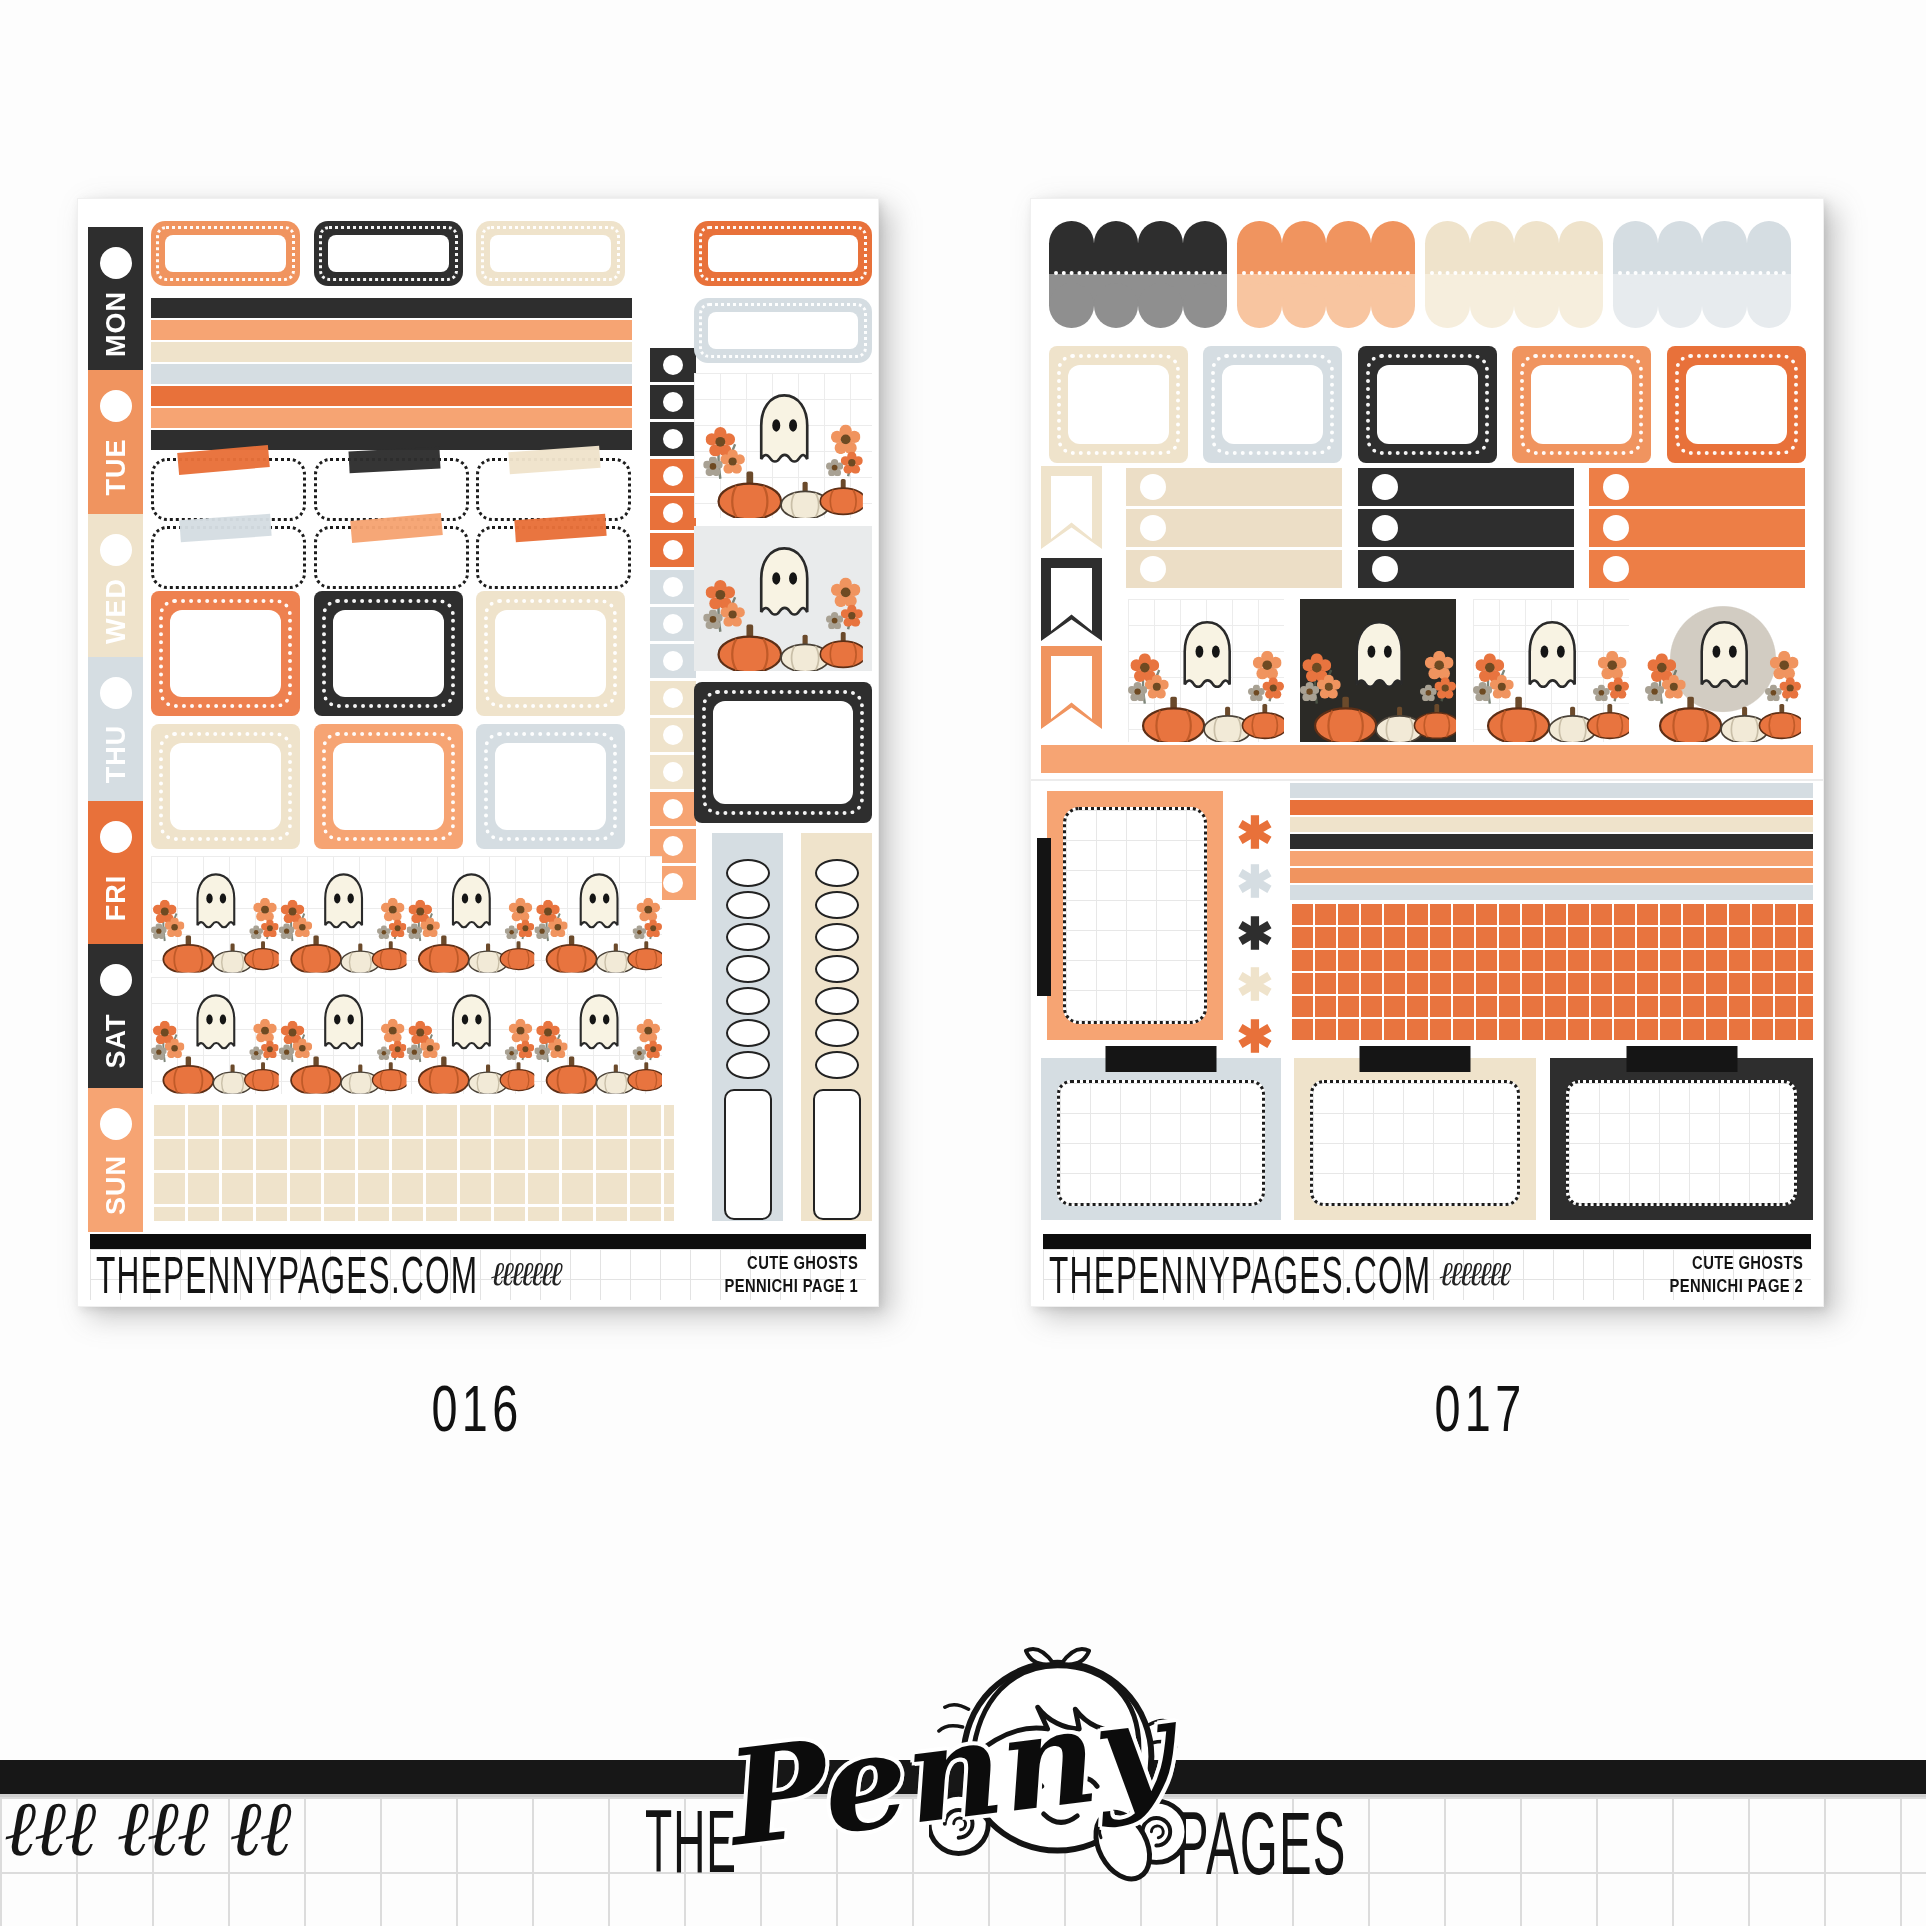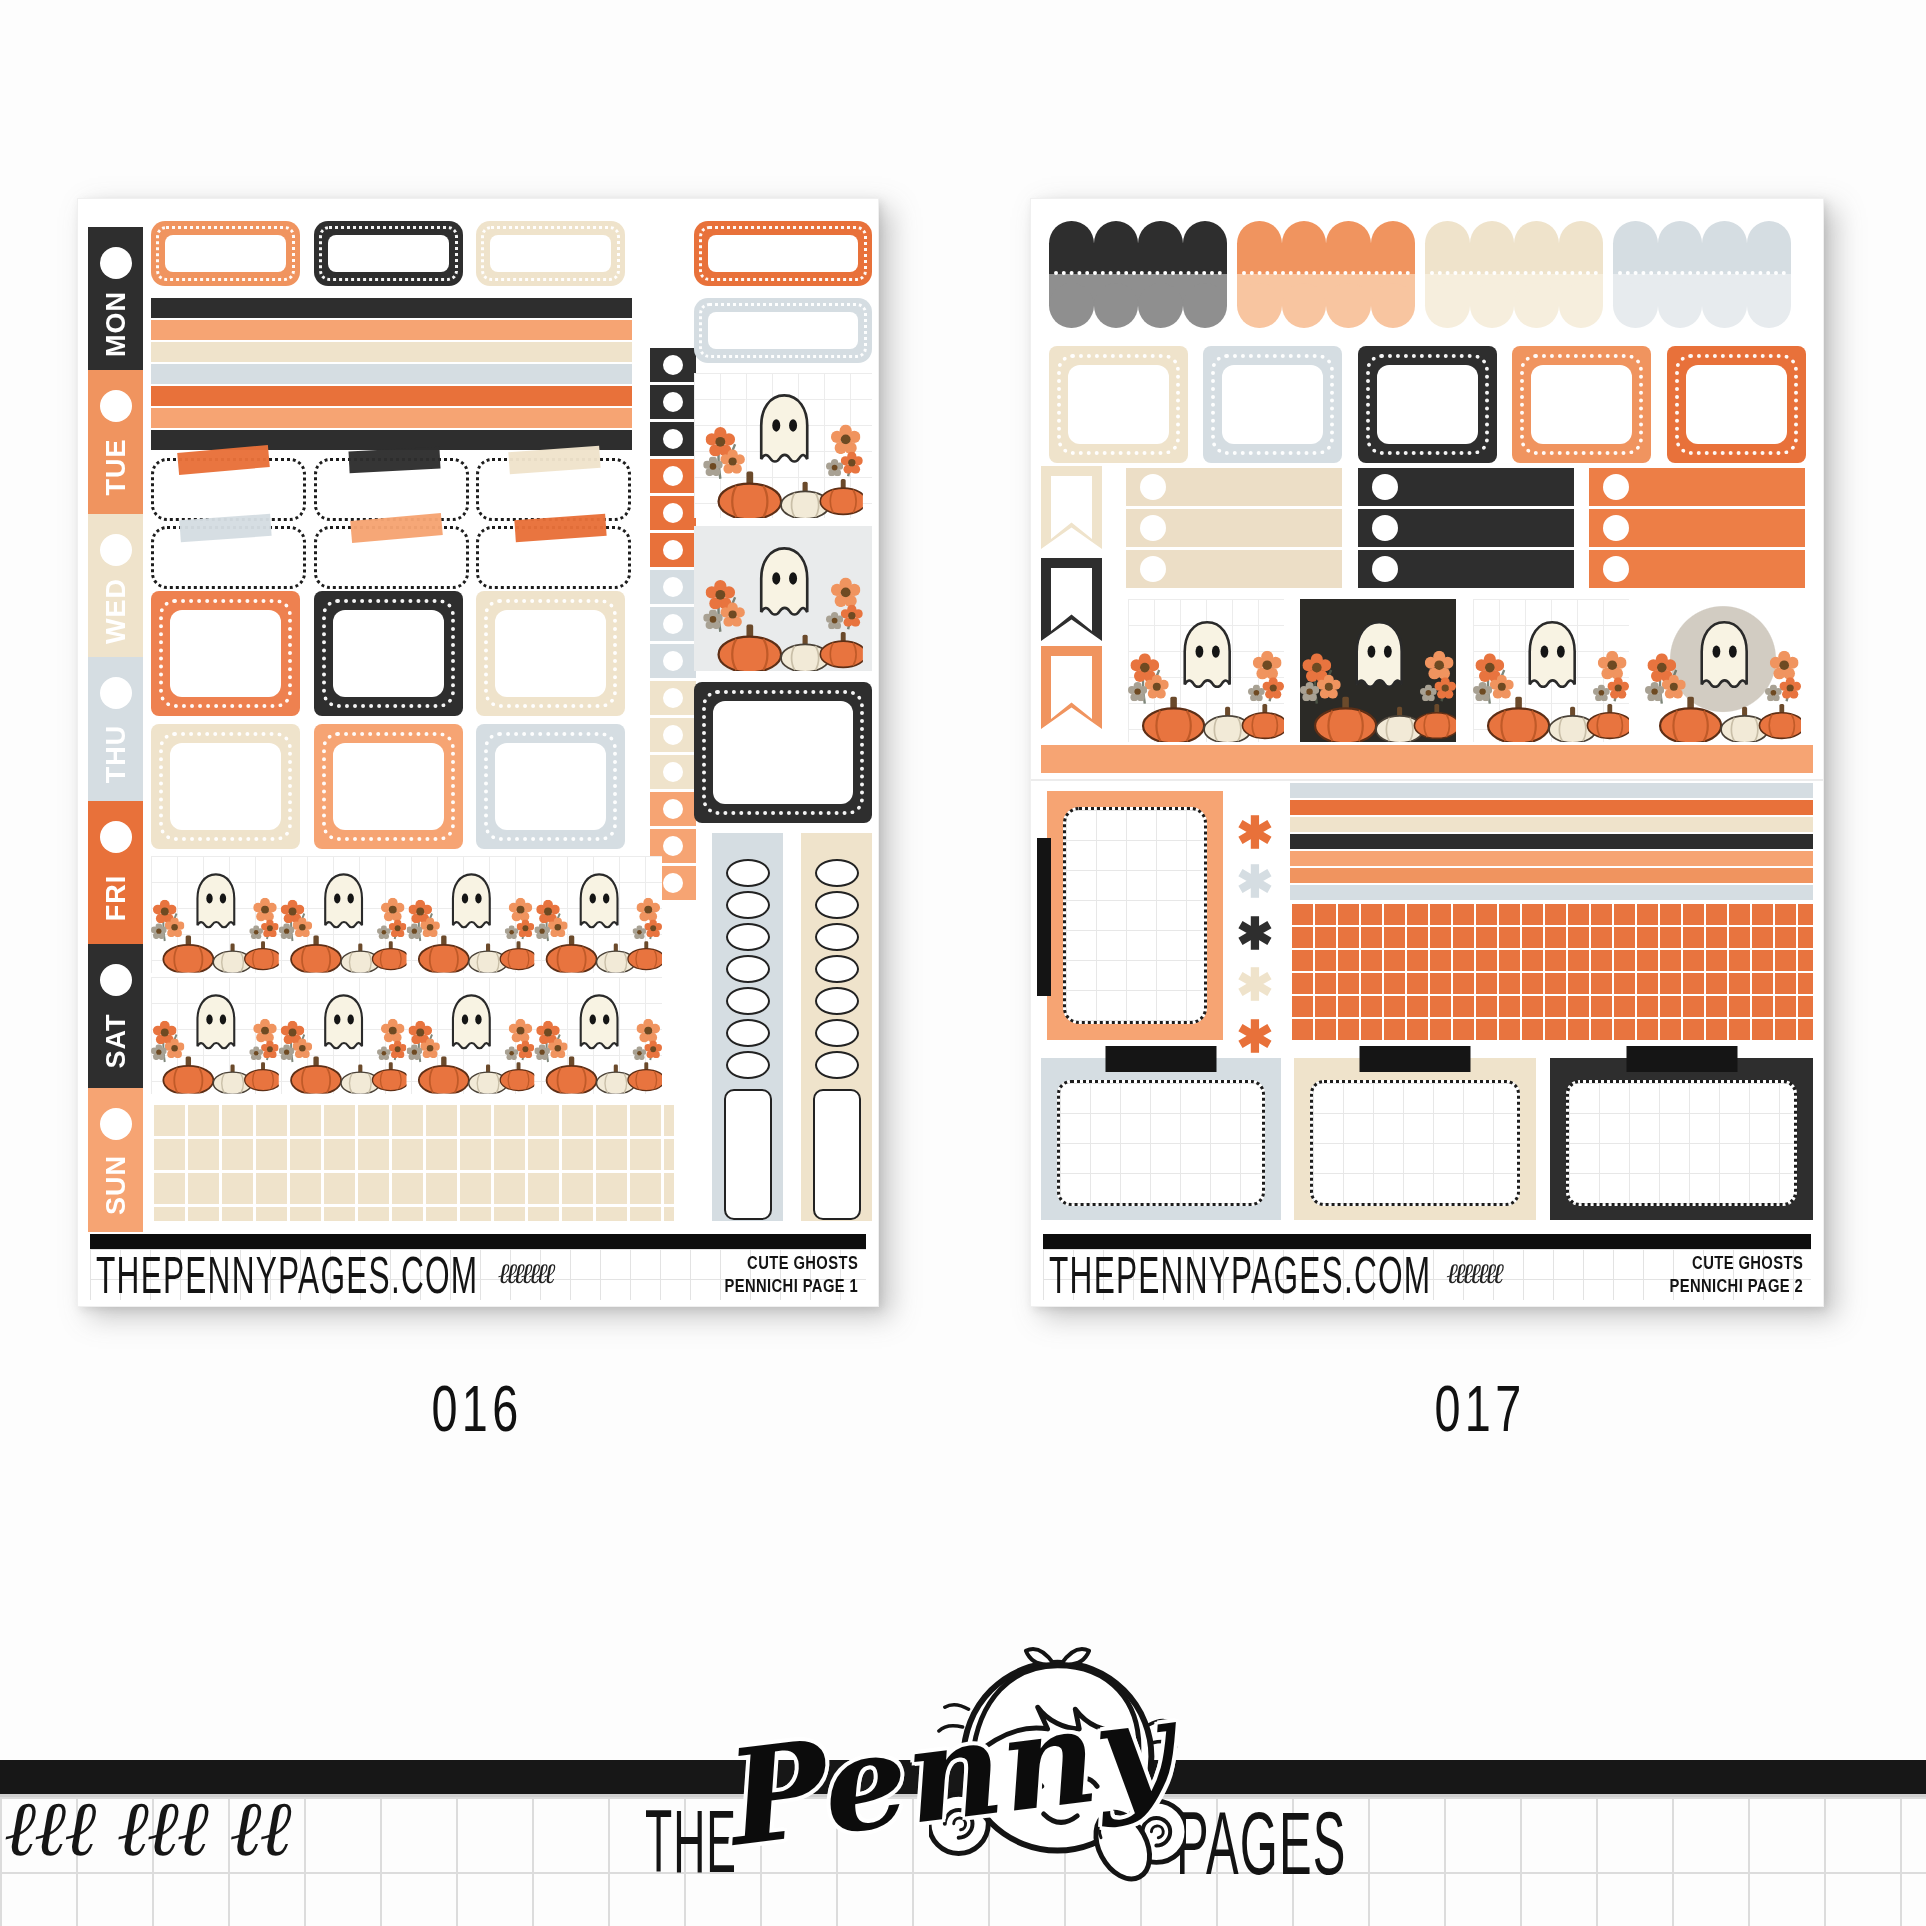--- a/index.html
+++ b/index.html
@@ -110,21 +110,21 @@
 
   
   .fbar{position:absolute;left:12px;right:12px;top:1035px;height:16px;background:#0d0d0d}
   .fstrip{position:absolute;left:12px;right:12px;top:1050px;bottom:6px;
           background-color:#fff;
           background-image:linear-gradient(#e3e3e3 1px,transparent 1px),linear-gradient(90deg,#e3e3e3 1px,transparent 1px);
           background-size:30px 30px}
   .fsite{position:absolute;left:6px;top:50%;transform:translateY(-50%) scaleX(.62);transform-origin:left center;
          font-size:51px;font-weight:500;letter-spacing:2px;white-space:nowrap}
   .fsq{position:absolute;left:56%;top:50%;transform:translate(-50%,-54%);
-       font-family:"DejaVu Serif",serif;font-style:italic;font-size:28px;letter-spacing:-4px;color:#222}
+       font-family:"DejaVu Serif",serif;font-style:italic;font-size:33px;letter-spacing:-4px;color:#222}
   .fright{position:absolute;right:8px;top:50%;transform:translateY(-50%) scaleX(.82);transform-origin:right center;
           text-align:right;font-weight:700;font-size:18px;line-height:1.3;letter-spacing:0.5px}
 
   
   .code{position:absolute;top:1371px;font-size:65px;font-weight:400;color:#111;
         transform:translateX(-50%) scaleX(.72);letter-spacing:6px}
 
   
   #brandbar{position:absolute;left:0;right:0;top:1760px;height:34px;background:#171717;border-bottom:3px solid #cfcfcf;z-index:1}
   #gridband{position:absolute;left:0;right:0;top:1797px;height:130px;

